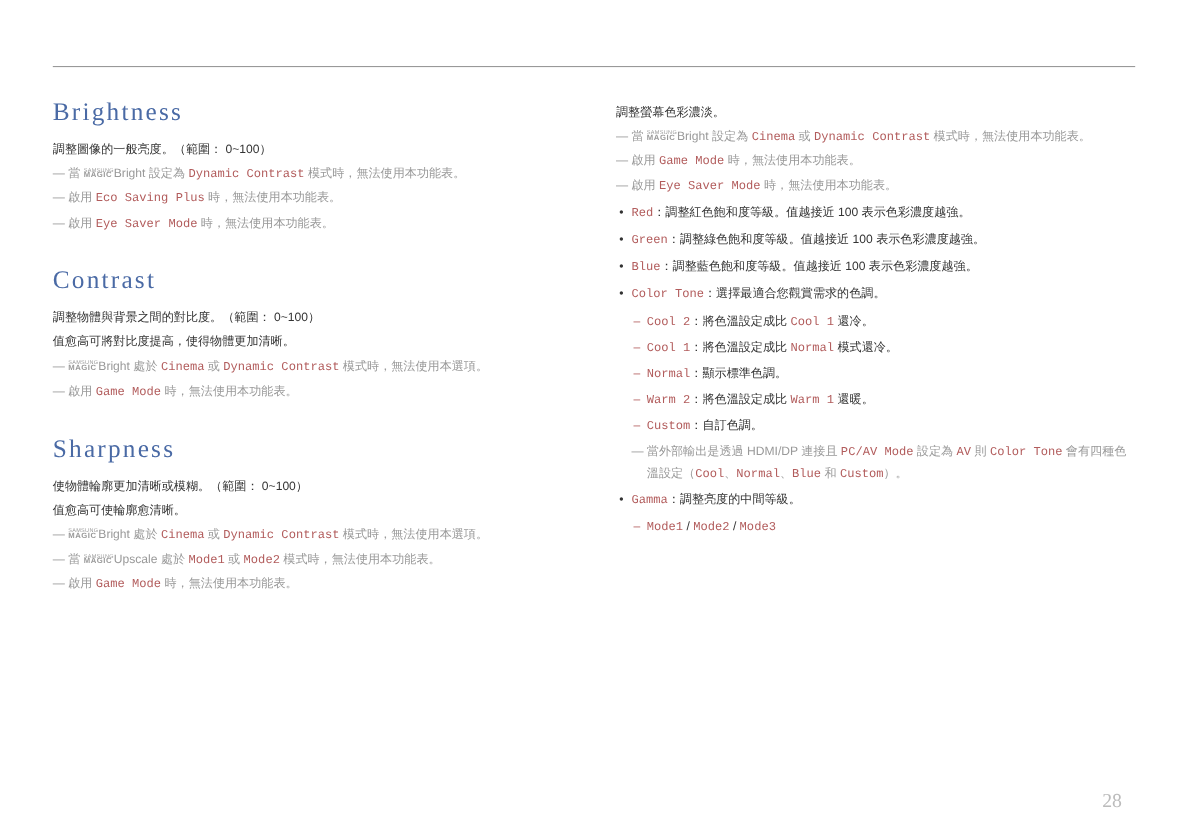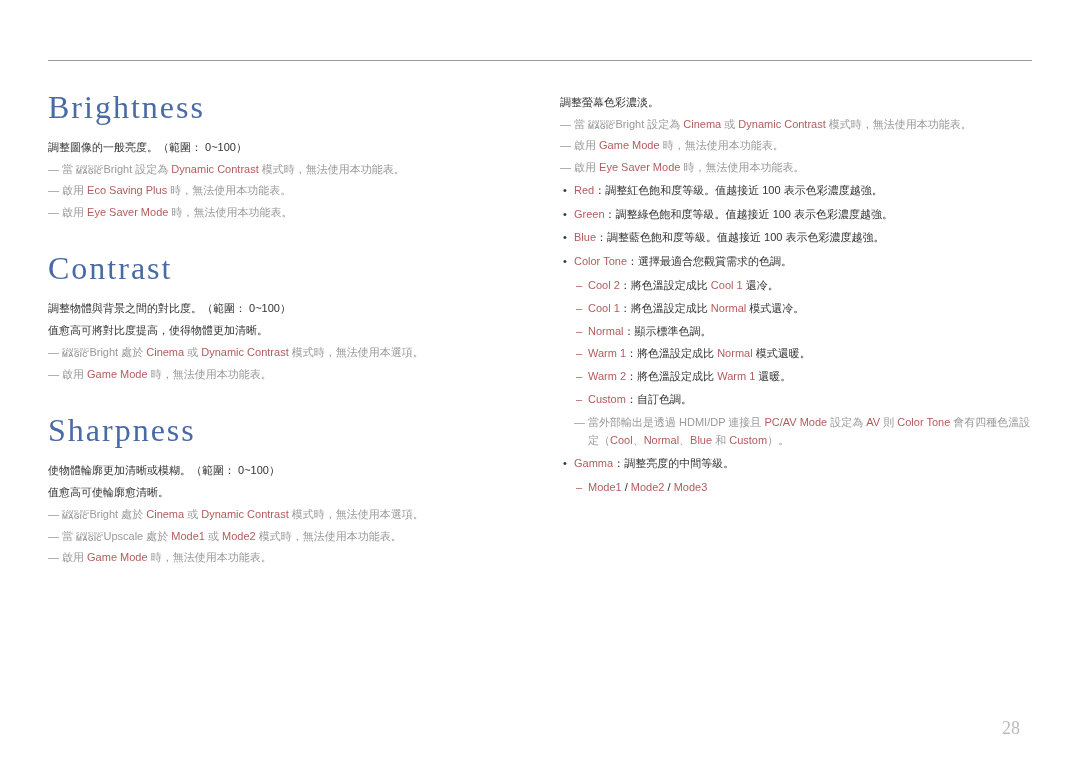--- a/index.html
+++ b/index.html
@@ -10,21 +10,21 @@
     font-size: 11px;
     color: #666;
     padding: 60px 48px 20px 48px;
     position: relative;
   }
   .rule { border-top: 1px solid #999; margin-bottom: 28px; }
   .columns { display: flex; gap: 40px; }
   .col { flex: 1; min-width: 0; }
   h2 {
     font-family: "Times New Roman", serif;
-    font-size: 32px;
+    font-size: 23px;
     font-weight: normal;
     color: #4a6aa5;
     letter-spacing: 2px;
     margin-bottom: 12px;
   }
   .para { margin: 4px 0 2px 0; line-height: 1.7; color:#333; }
   .note {
     position: relative;
     padding-left: 14px;
     margin: 3px 0;
@@ -77,21 +77,21 @@
     color:#999;
   }
   .magic {
     display: inline-block;
     line-height: 0.85;
     vertical-align: middle;
     font-family: Arial, sans-serif;
   }
   .magic .t { font-size: 5px; letter-spacing: 0.3px; display:block; }
   .magic .b { font-size: 7px; font-weight: bold; letter-spacing: 0.5px; display:block; }
-  .hl { color: #b25c5c; }
+  .hl { color: #b25c5c; font-family: Liberation Mono, monospace; }
   .section { margin-bottom: 28px; }
   .pagenum {
     position: absolute;
     bottom: 24px;
     right: 60px;
     font-size: 18px;
     color: #bbb;
     font-family: "Times New Roman", serif;
   }
 </style>
@@ -162,21 +162,20 @@
       </p>
 
       <p class="bullet"><span class="hl">Red</span><span>：調整紅色飽和度等級。值越接近 100 表示色彩濃度越強。</span></p>
       <p class="bullet"><span class="hl">Green</span><span>：調整綠色飽和度等級。值越接近 100 表示色彩濃度越強。</span></p>
       <p class="bullet"><span class="hl">Blue</span><span>：調整藍色飽和度等級。值越接近 100 表示色彩濃度越強。</span></p>
       <p class="bullet"><span class="hl">Color Tone</span><span>：選擇最適合您觀賞需求的色調。</span></p>
 
       <p class="sub"><span class="hl">Cool 2</span><span>：將色溫設定成比 </span><span class="hl">Cool 1</span><span> 還冷。</span></p>
       <p class="sub"><span class="hl">Cool 1</span><span>：將色溫設定成比 </span><span class="hl">Normal</span><span> 模式還冷。</span></p>
       <p class="sub"><span class="hl">Normal</span><span>：顯示標準色調。</span></p>
-      <p class="sub"><span class="hl">Warm 1</span><span>：將色溫設定成比 </span><span class="hl">Normal</span><span> 模式還暖。</span></p>
       <p class="sub"><span class="hl">Warm 2</span><span>：將色溫設定成比 </span><span class="hl">Warm 1</span><span> 還暖。</span></p>
       <p class="sub"><span class="hl">Custom</span><span>：自訂色調。</span></p>
 
       <p class="nested-note">
         <span>當外部輸出是透過 HDMI/DP 連接且 </span><span class="hl">PC/AV Mode</span><span> 設定為 </span><span class="hl">AV</span><span> 則 </span><span class="hl">Color Tone</span><span> 會有四種色溫設定（</span><span class="hl">Cool</span><span>、</span><span class="hl">Normal</span><span>、</span><span class="hl">Blue</span><span> 和 </span><span class="hl">Custom</span><span>）。</span>
       </p>
 
       <p class="bullet"><span class="hl">Gamma</span><span>：調整亮度的中間等級。</span></p>
       <p class="sub">
         <span class="hl">Mode1</span><span> / </span><span class="hl">Mode2</span><span> / </span><span class="hl">Mode3</span>

